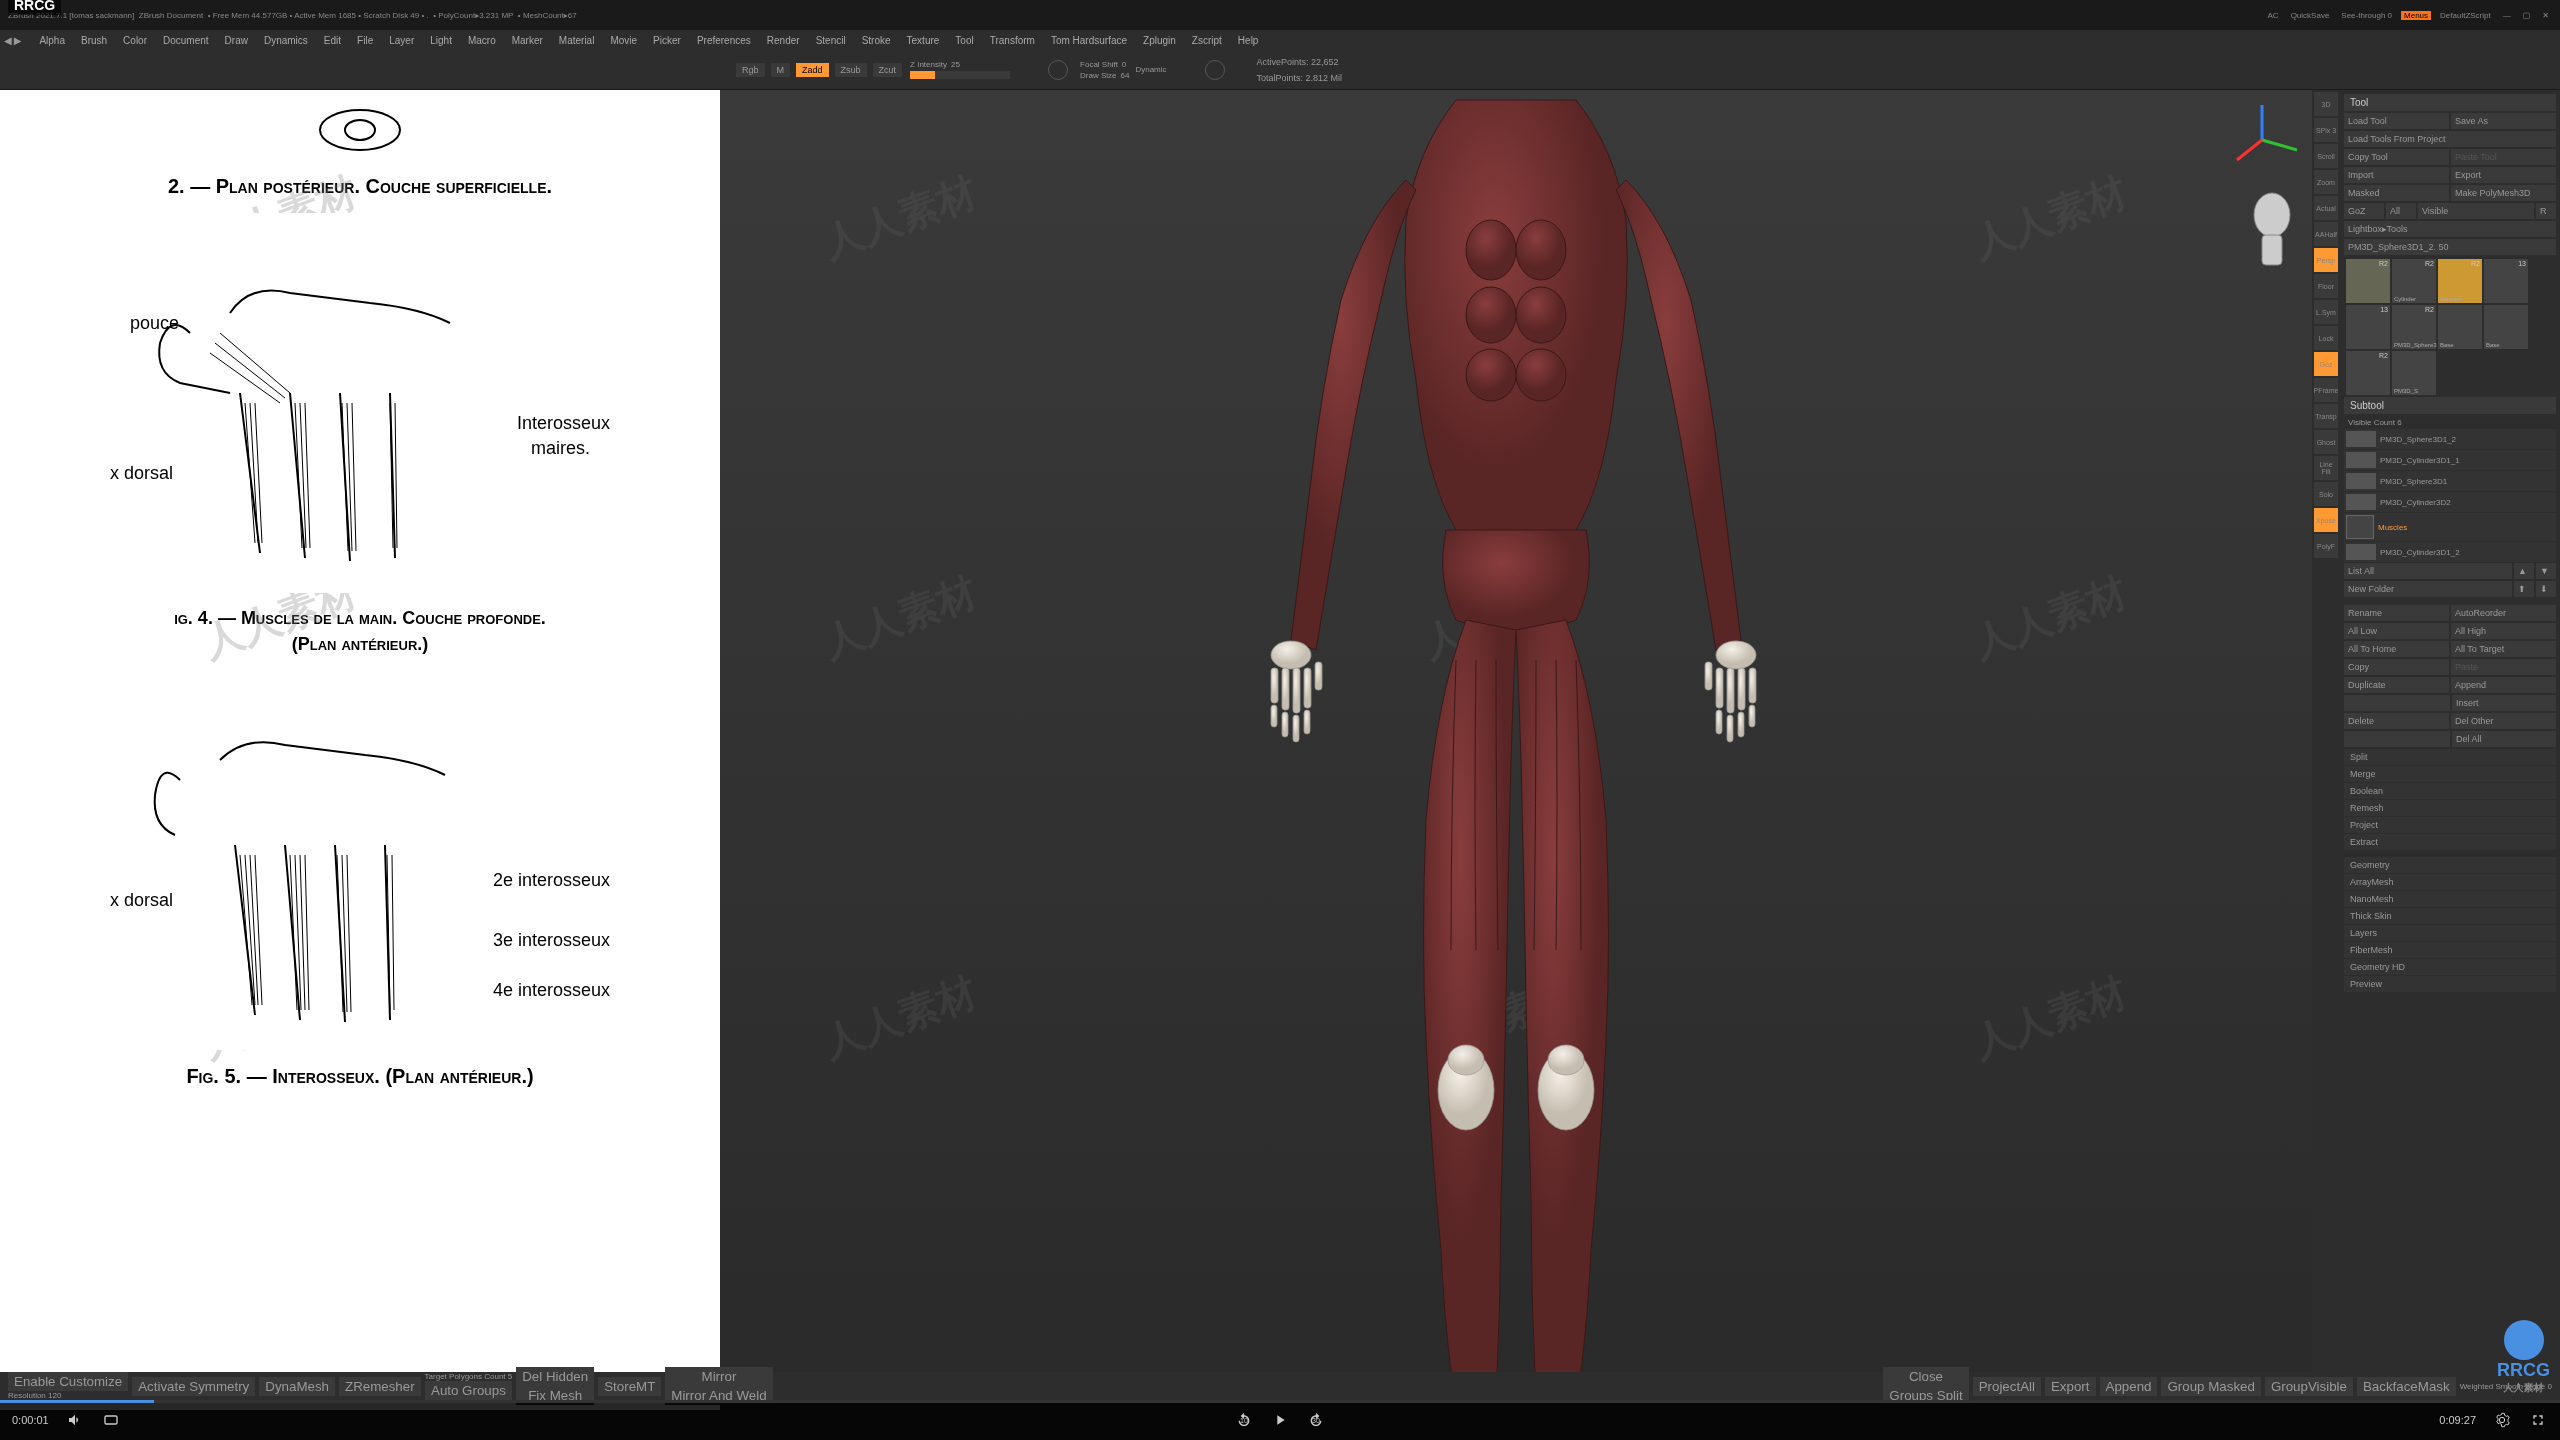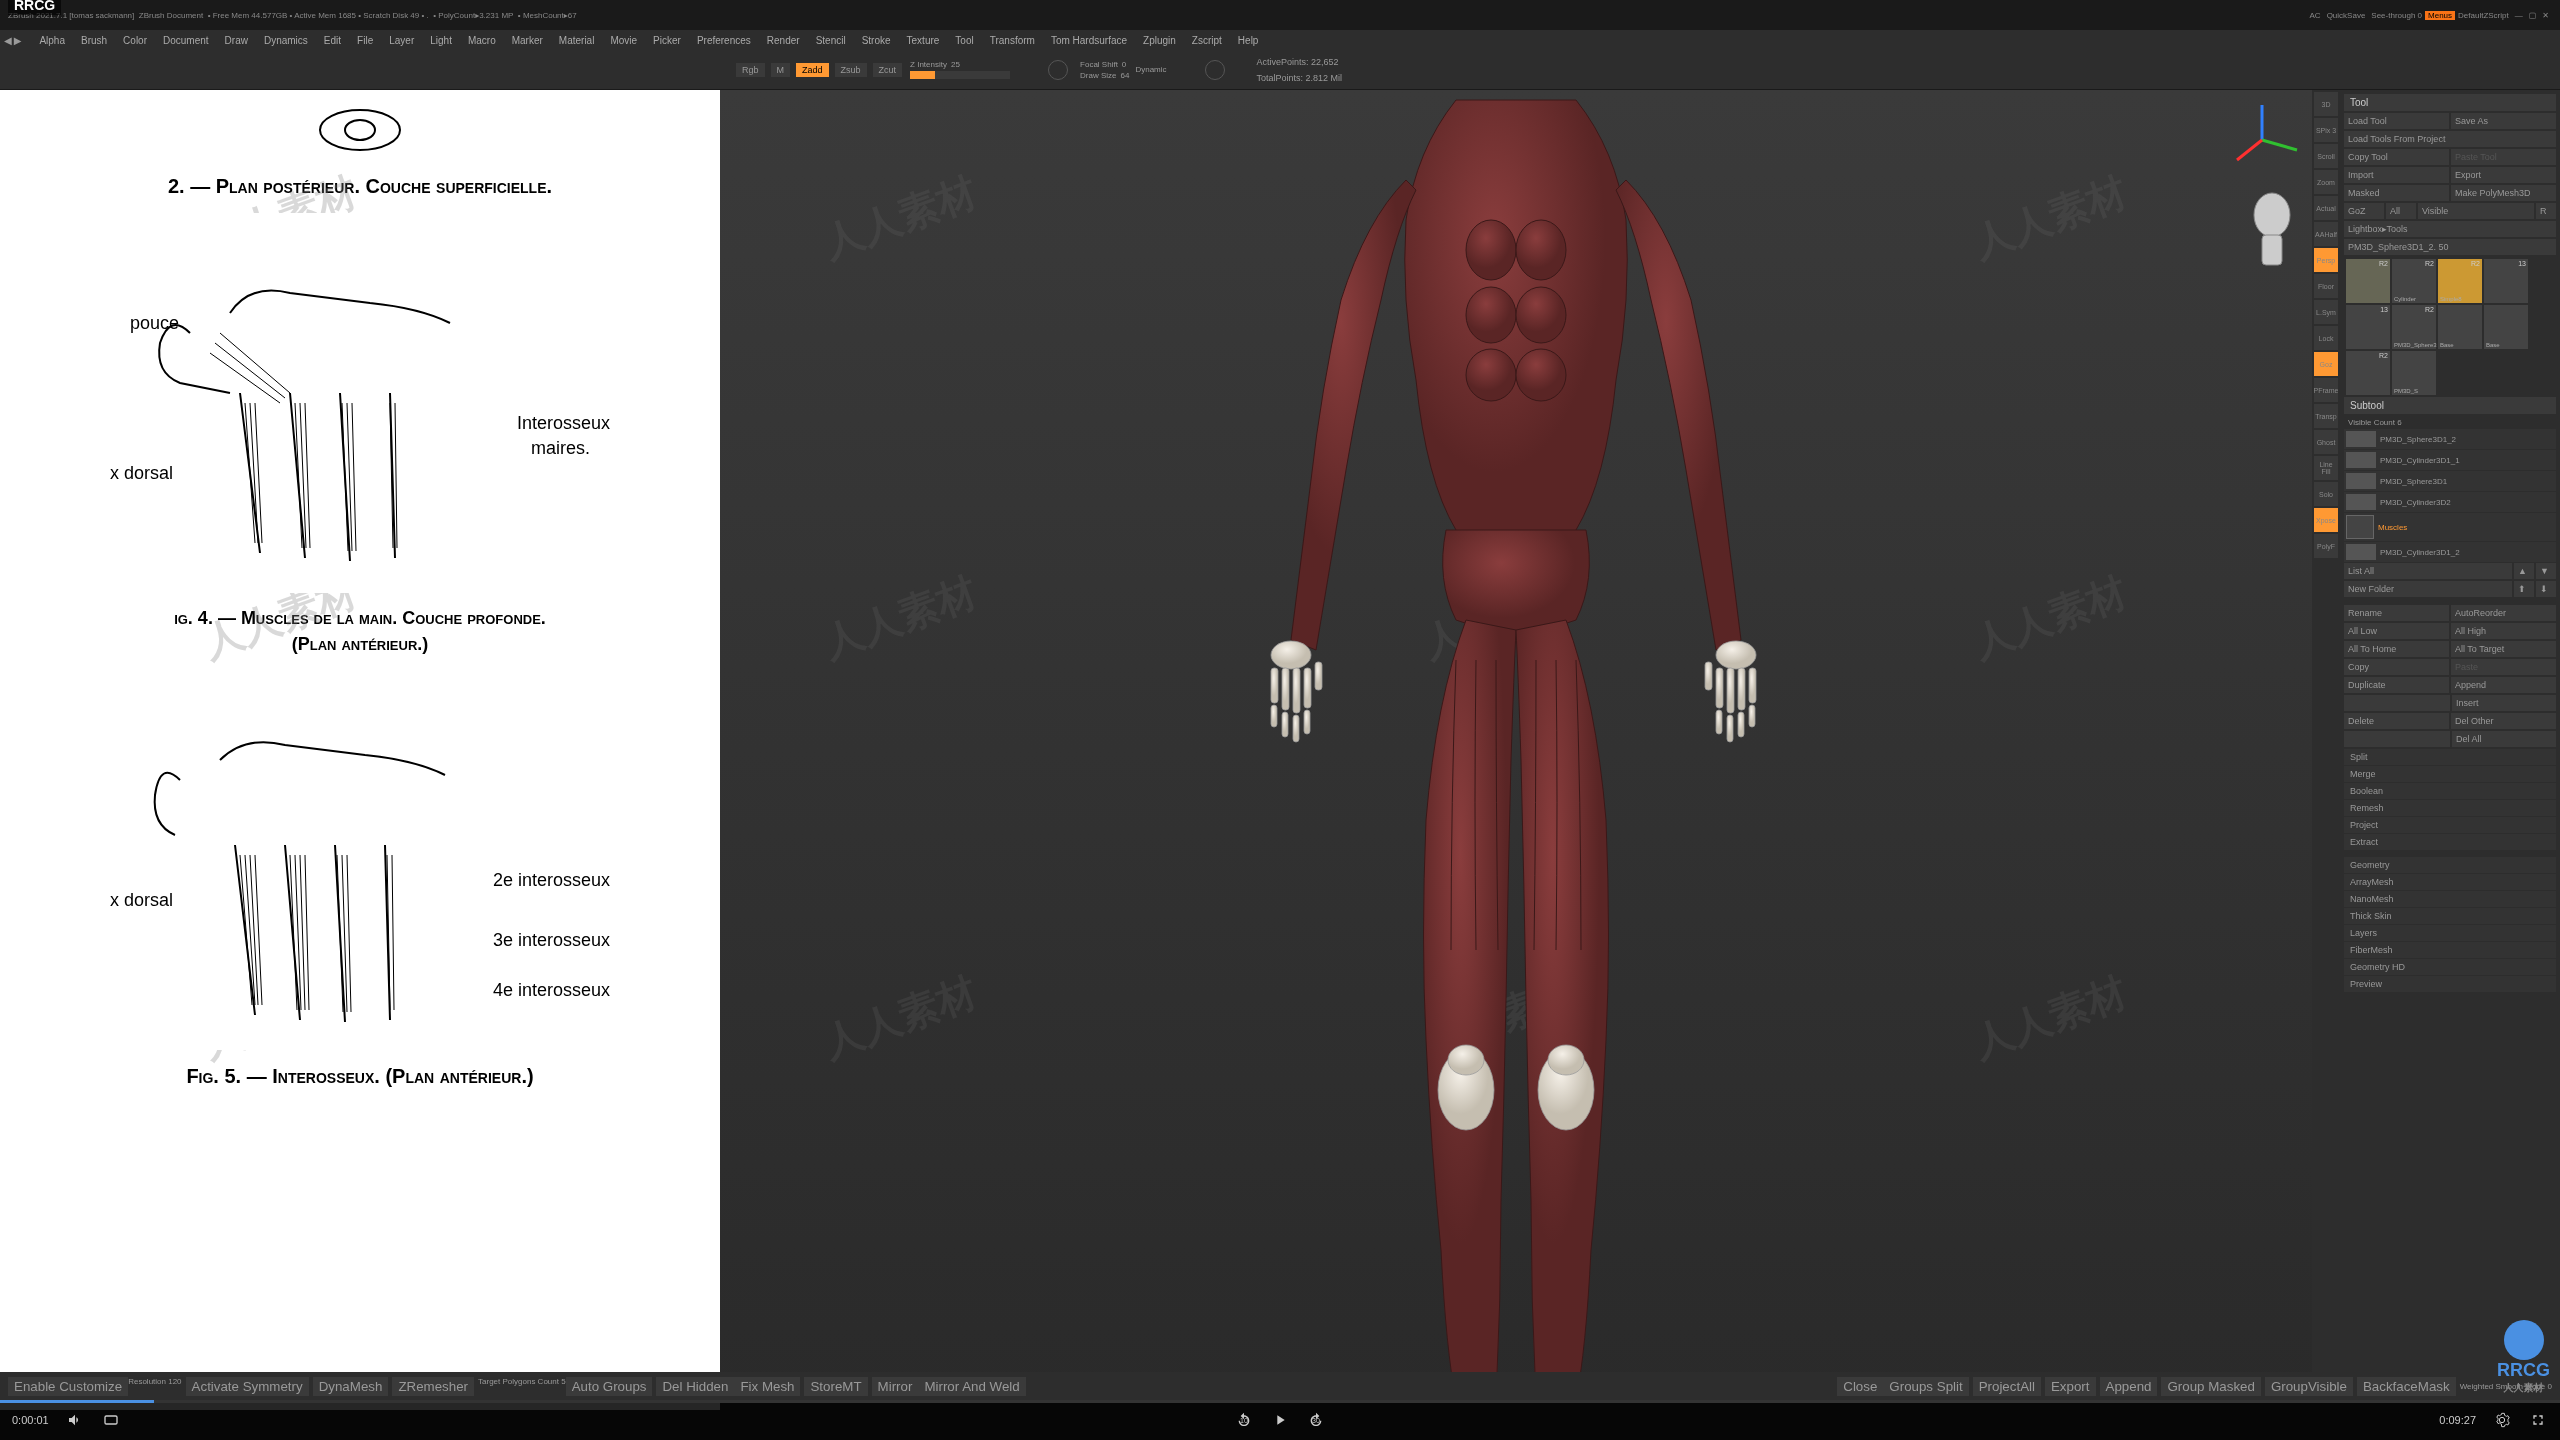--- a/index.html
+++ b/index.html
@@ -1,19 +1,19 @@
 <!DOCTYPE html>
 <html><head>
 <meta charset="utf-8">
 <style>
 * { margin: 0; padding: 0; box-sizing: border-box; font-family: Arial, sans-serif; }
 body { background: #2a2a2a; color: #999; font-size: 9px; overflow: hidden; width: 2560px; height: 1440px; }
 
 .title-bar { background: #1a1a1a; height: 30px; display: flex; align-items: center; padding: 0 8px; font-size: 8px; color: #888; }
-.title-bar .right-controls { margin-left: auto; display: flex; }
+.title-bar .right-controls { margin-left: auto; display: flex; gap: 6px; }
 .title-bar .right-controls span { padding: 0 3px; }
 .menus-btn { background: #f97316; color: #000; padding: 0 4px; }
 
 .menu-bar { background: #2d2d2d; height: 20px; display: flex; align-items: center; padding: 0 4px; gap: 4px; font-size: 10px; }
 .menu-bar .nav-arrows { display: flex; gap: 2px; margin-right: 8px; }
 .menu-bar .menu-item { padding: 2px 6px; color: #aaa; cursor: pointer; }
 
 .top-toolbar { background: #2d2d2d; height: 40px; display: flex; align-items: center; padding: 4px 8px; gap: 8px; border-bottom: 1px solid #1a1a1a; }
 .mode-buttons { display: flex; gap: 6px; }
 .mode-btn { background: #3a3a3a; padding: 2px 6px; font-size: 9px; color: #999; border: none; }
@@ -48,21 +48,21 @@
 .panel-row { display: flex; gap: 2px; margin-bottom: 2px; }
 .panel-btn { flex: 1; background: #3a3a3a; padding: 3px 4px; font-size: 9px; color: #999; text-align: left; border: none; }
 .panel-btn.dim { color: #555; }
 .subtool-item { display: flex; align-items: center; gap: 4px; padding: 2px; background: #333; margin-bottom: 1px; font-size: 8px; }
 .subtool-icon { width: 30px; height: 16px; background: #555; }
 .folder-icon { width: 28px; height: 24px; background: #444; border: 1px solid #666; }
 .section-item { padding: 3px 6px; font-size: 9px; color: #999; background: #333; margin-bottom: 1px; }
 
 .bottom-bar { position: absolute; bottom: 40px; left: 0; right: 0; height: 28px; background: #2d2d2d; display: flex; align-items: center; padding: 2px 8px; gap: 4px; font-size: 9px; }
 .bottom-btn { background: #3a3a3a; padding: 2px 6px; color: #999; border: none; }
-.bottom-group { display: flex; flex-direction: row; }
+.bottom-group { display: flex; flex-direction: column; }
 
 .video-controls { position: absolute; bottom: 0; left: 0; right: 0; height: 40px; background: rgba(0,0,0,0.85); display: flex; align-items: center; padding: 0 12px; gap: 16px; }
 .video-progress { position: absolute; top: 0; left: 0; right: 0; height: 3px; background: #333; }
 .video-progress-fill { height: 100%; width: 6%; background: #4a90e2; }
 .video-time { font-size: 11px; color: #ccc; }
 .video-btn { width: 20px; height: 20px; color: #ccc; display: flex; align-items: center; justify-content: center; }
 .video-btn svg { width: 16px; height: 16px; fill: #ccc; }
 .rrcg-logo { position: absolute; top: -5px; left: 8px; background: rgba(0,0,0,0.6); padding: 2px 6px; color: #fff; font-weight: bold; font-size: 14px; }
 .rrcg-logo-br { position: absolute; bottom: 45px; right: 10px; color: #4a90e2; font-weight: bold; font-size: 18px; text-align: center; }
 

